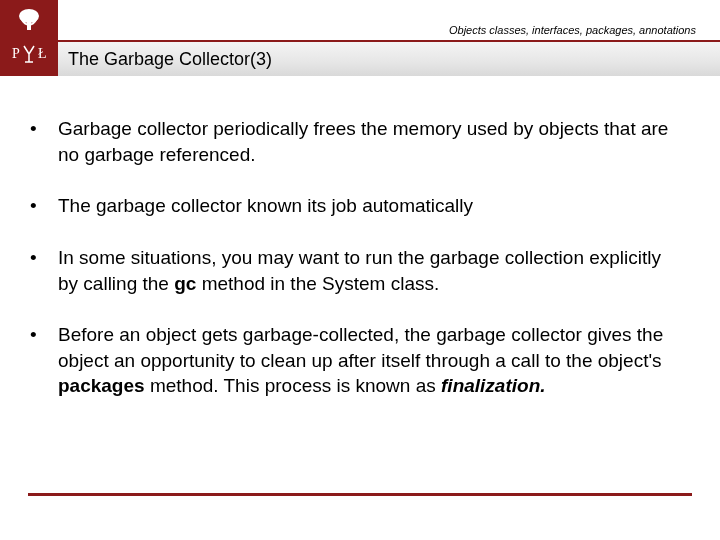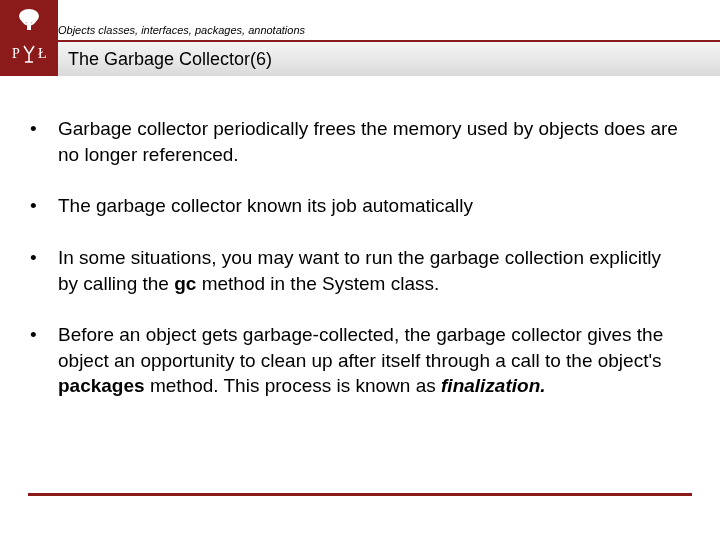--- a/index.html
+++ b/index.html
@@ -21,25 +21,25 @@
     width: 58px;
     height: 42px;
     background: #8b1a1a;
     display: flex;
     align-items: center;
     justify-content: center;
   }
   .logo-top svg { display: block; }
   .breadcrumb {
     flex: 1;
-    text-align: left;
+    text-align: right;
     font-size: 11px;
     font-style: italic;
     color: #000;
-    padding-right: 36px;
+    padding-right: 24px;
     padding-bottom: 4px;
   }
   .title-row {
     display: flex;
     align-items: stretch;
     height: 34px;
   }
   .logo-bottom {
     width: 58px;
     height: 34px;
@@ -105,28 +105,28 @@
 </div>
 
 <div class="title-row">
   <div class="logo-bottom">
     <svg width="46" height="22" viewBox="0 0 46 22">
       <text x="6" y="14" font-family="serif" font-size="14" fill="#fff">P</text>
       <path d="M18 2 L23 10 L28 2 M23 10 L23 18 M19 18 L27 18" stroke="#fff" stroke-width="1.5" fill="none"></path>
       <text x="32" y="14" font-family="serif" font-size="14" fill="#fff">Ł</text>
     </svg>
   </div>
-  <div class="title-bar">The Garbage Collector(6)</div>
+  <div class="title-bar">The Garbage Collector(3)</div>
 </div>
 
 <div class="content">
   <ul class="bullets">
       <li>
         <div class="bullet-marker">•</div>
-        <div class="bullet-text">Garbage collector  periodically frees the memory used by objects does are no longer referenced.</div>
+        <div class="bullet-text">Garbage collector  periodically frees the memory used by objects that are no garbage referenced.</div>
       </li>
       <li>
         <div class="bullet-marker">•</div>
         <div class="bullet-text">The garbage collector known its job automatically</div>
       </li>
       <li>
         <div class="bullet-marker">•</div>
         <div class="bullet-text">In some situations, you may want to run the garbage collection explicitly by calling the <b>gc</b> method in the System class.</div>
       </li>
       <li class="extra-gap">

